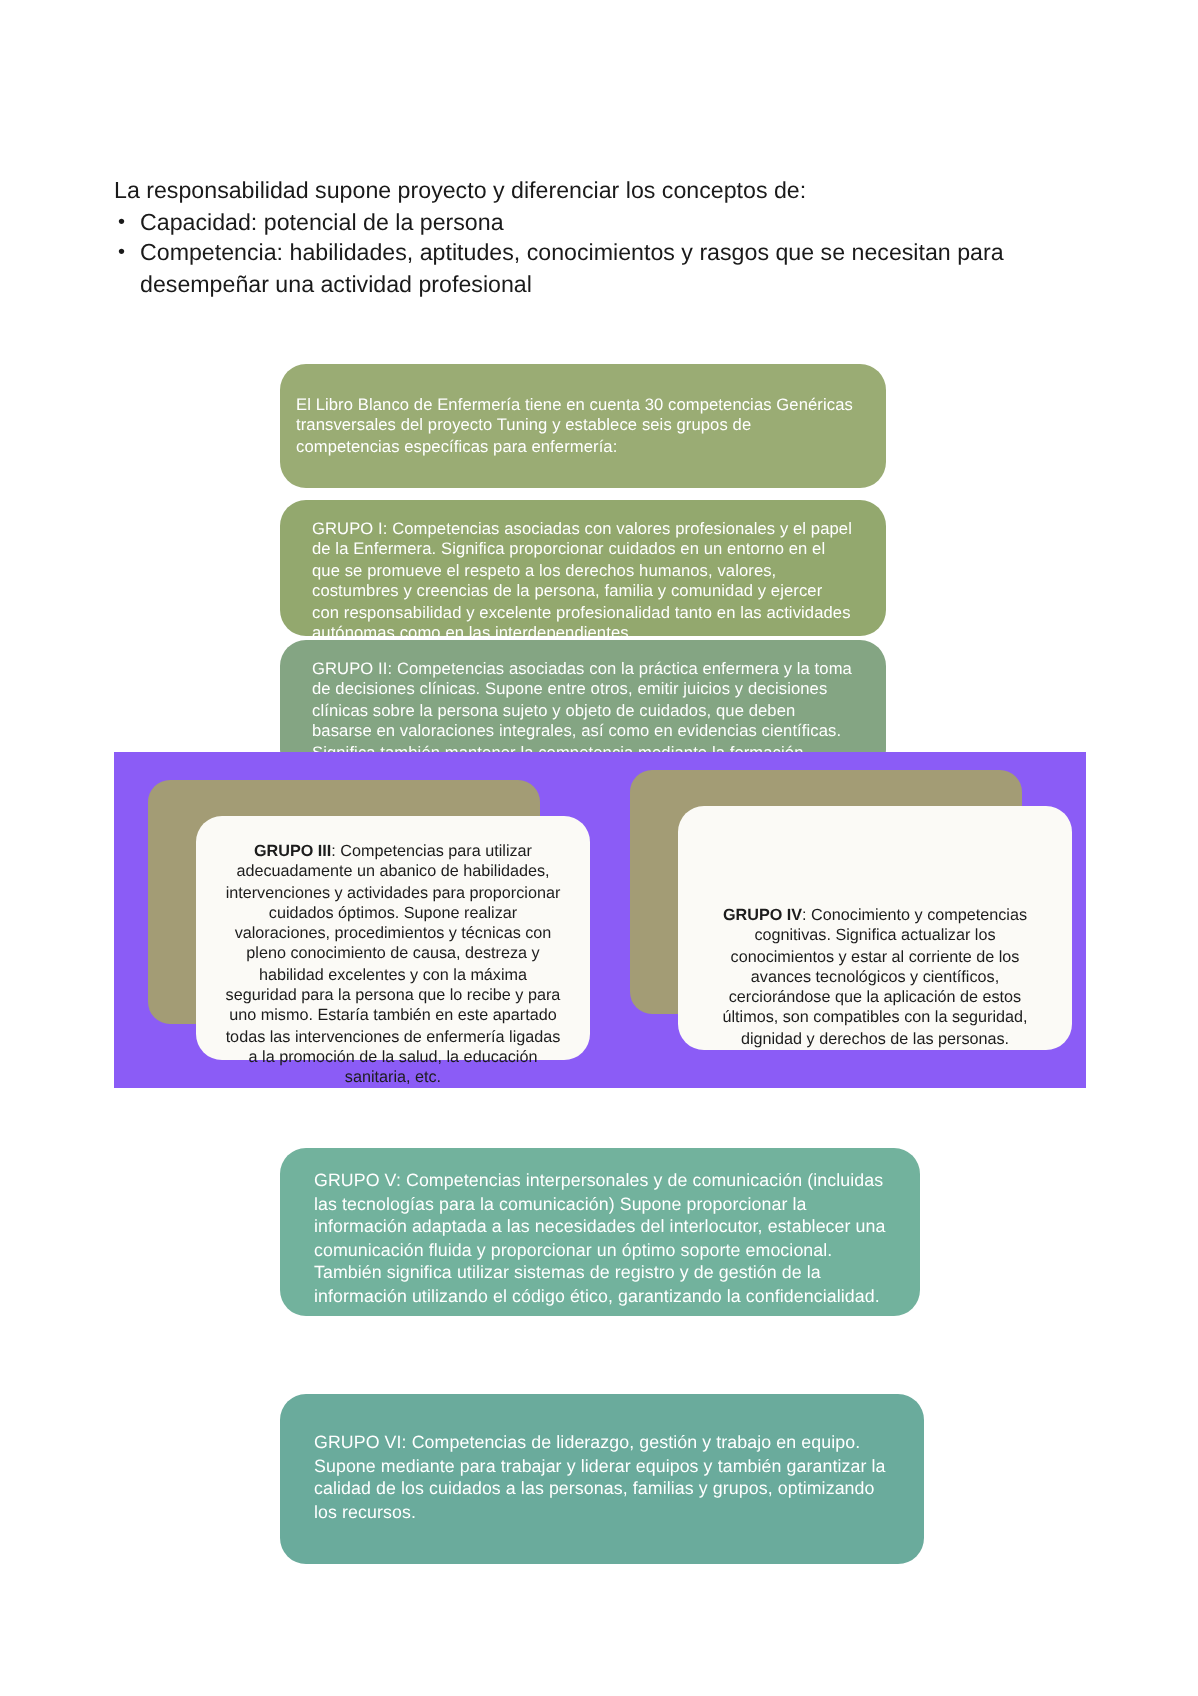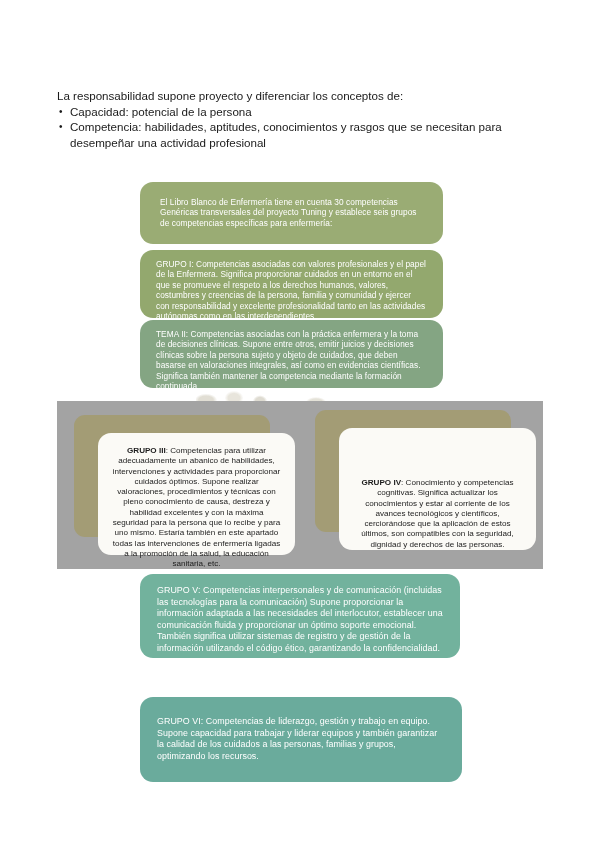--- a/index.html
+++ b/index.html
@@ -90,24 +90,24 @@
   .card.green   { background: #84a583; }
 
   
   .card.teal    { background: #72b29d; }
   .card.teal2   { background: #6aab9c; }
 
   
   .band {
     position: absolute;
     left: 57px;
-    top: 401px;
+    top: 376px;
     width: 486px;
     height: 168px;
-    background: #a3a3a3;
+    background: #8b5cf6;
   }
   .shadow-box {
     position: absolute;
     background: #a39c75;
     border-radius: 11px;
   }
   .white-card {
     position: absolute;
     box-sizing: border-box;
     background: #fbfaf6;
@@ -143,30 +143,30 @@
 
 
   <div class="intro">
     <span class="lead">La responsabilidad supone proyecto y  diferenciar los conceptos de:</span>
     <ul class="bullets">
       <li>Capacidad: potencial de la persona</li>
       <li>Competencia: habilidades, aptitudes, conocimientos y rasgos que se necesitan para desempeñar una actividad profesional</li>
     </ul>
   </div>
 
-  <div class="card olive" style="left:140px; top:182px; width:303px; height:62px; padding:15px 16px 0 20px;">
+  <div class="card olive" style="left:140px; top:182px; width:303px; height:62px; padding:15px 16px 0 8px;">
     <span class="body">El Libro Blanco de Enfermería tiene en cuenta 30 competencias Genéricas transversales del proyecto Tuning y establece seis grupos de competencias específicas para enfermería:</span>
   </div>
 
   <div class="card olive2" style="left:140px; top:250px; width:303px; height:68px; padding:9px 16px 0 16px;">
     <span class="lbl">GRUPO I</span><span>: Competencias asociadas con valores profesionales y el papel de la Enfermera. Significa proporcionar cuidados en un entorno en el que se promueve el respeto a los derechos humanos, valores, costumbres y creencias de la persona, familia y comunidad y ejercer con responsabilidad y excelente profesionalidad tanto en las actividades autónomas como en las interdependientes.</span>
   </div>
 
   <div class="card green" style="left:140px; top:320px; width:303px; height:68px; padding:9px 16px 0 16px;">
-    <span class="lbl">TEMA II</span><span>: Competencias asociadas con la práctica enfermera y la toma de decisiones clínicas. Supone entre otros, emitir juicios y decisiones clínicas sobre la persona sujeto y objeto de cuidados, que deben basarse en valoraciones integrales, así como en evidencias científicas. Significa también mantener la competencia mediante la formación continuada..</span>
+    <span class="lbl">GRUPO II</span><span>: Competencias asociadas con la práctica enfermera y la toma de decisiones clínicas. Supone entre otros, emitir juicios y decisiones clínicas sobre la persona sujeto y objeto de cuidados, que deben basarse en valoraciones integrales, así como en evidencias científicas. Significa también mantener la competencia mediante la formación continuada..</span>
   </div>
 
   <div class="smudge"></div>
 
   <div class="band">
 
     <div class="shadow-box" style="left:17px; top:14px; width:196px; height:122px;"></div>
     <div class="white-card" style="left:41px; top:32px; width:197px; height:122px;">
       <span class="lbl">GRUPO III</span><span>: Competencias para utilizar adecuadamente un abanico de habilidades, intervenciones y actividades para proporcionar cuidados óptimos. Supone realizar valoraciones, procedimientos y técnicas con pleno conocimiento de causa, destreza y habilidad excelentes y con la máxima seguridad para la persona que lo recibe y para uno mismo. Estaría también en este apartado todas las intervenciones de enfermería ligadas a la promoción de la salud, la educación sanitaria, etc.</span>
     </div>
@@ -176,16 +176,16 @@
       <span class="lbl">GRUPO IV</span><span>: Conocimiento y competencias cognitivas. Significa actualizar los conocimientos y estar al corriente de los avances tecnológicos y científicos, cerciorándose que la aplicación de estos últimos, son compatibles con la seguridad, dignidad y derechos de las personas.</span>
     </div>
 
   </div>
 
   <div class="card teal" style="left:140px; top:574px; width:320px; height:84px; padding:11px 17px 0 17px; font-size:8.9px; line-height:11.6px;">
     <span class="lbl">GRUPO V</span><span>: Competencias interpersonales y de comunicación (incluidas las tecnologías para la comunicación) Supone proporcionar la información adaptada a las necesidades del interlocutor, establecer una comunicación fluida y proporcionar un óptimo soporte emocional. También significa utilizar sistemas de registro y de gestión de la información utilizando el código ético, garantizando la confidencialidad.</span>
   </div>
 
   <div class="card teal2" style="left:140px; top:697px; width:322px; height:85px; padding:19px 17px 0 17px; font-size:8.9px; line-height:11.6px;">
-    <span class="lbl">GRUPO VI</span><span>: Competencias de liderazgo, gestión y trabajo en equipo. Supone capacidad para trabajar y liderar equipos y también garantizar la calidad de los cuidados a las personas, familias y grupos, optimizando los recursos.</span>
+    <span class="lbl">GRUPO VI</span><span>: Competencias de liderazgo, gestión y trabajo en equipo. Supone mediante para trabajar y liderar equipos y también garantizar la calidad de los cuidados a las personas, familias y grupos, optimizando los recursos.</span>
   </div>
 
 </div>
 
 </body></html>

